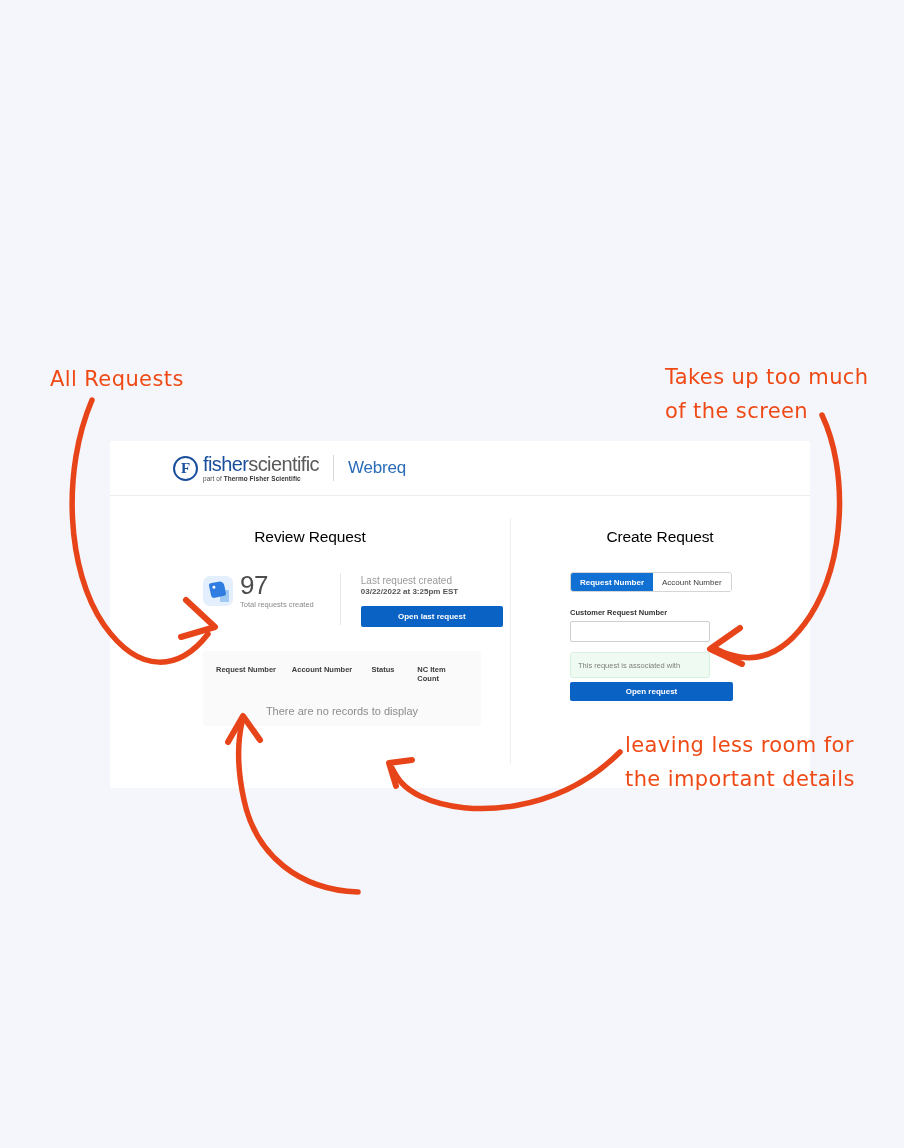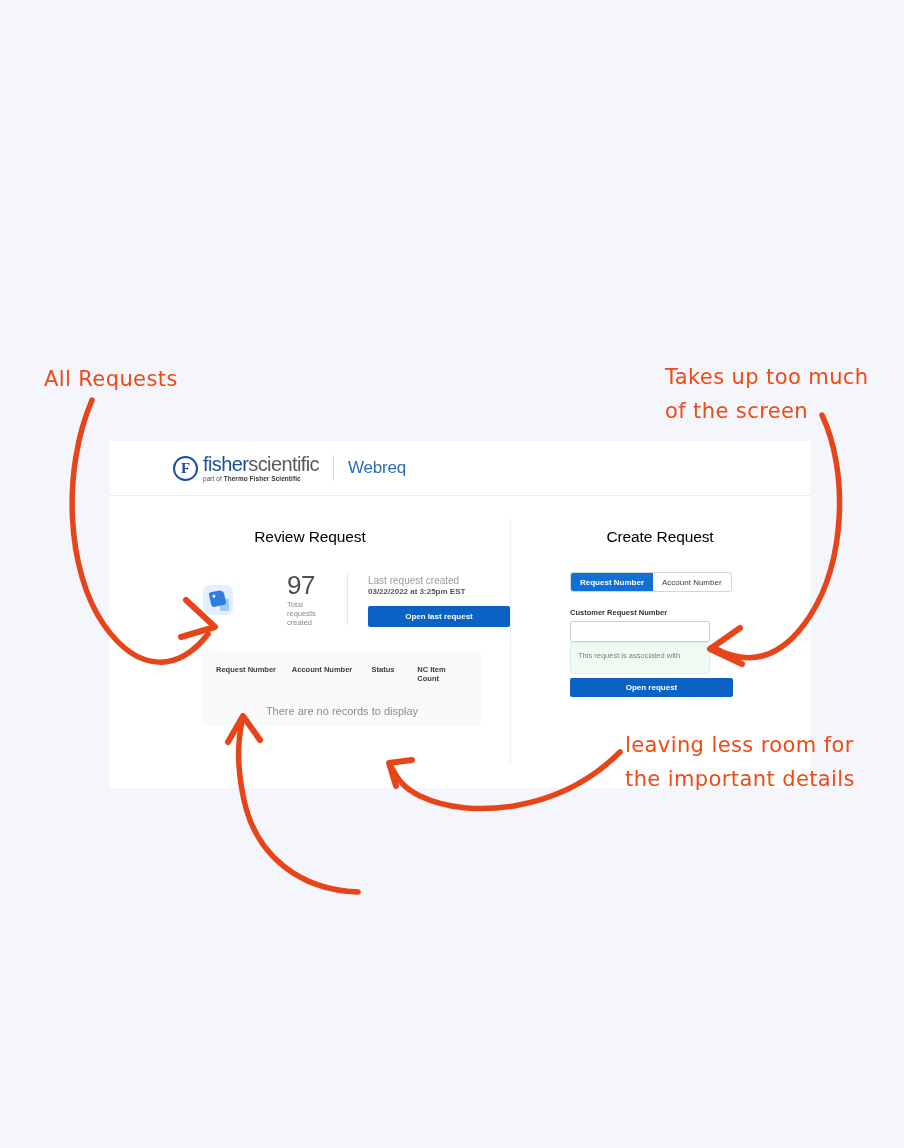--- a/index.html
+++ b/index.html
@@ -50,21 +50,21 @@
 
   .panel-title{
     text-align:center;font-size:15.5px;color:#000000;font-weight:normal;
     margin:0;padding-top:32px;letter-spacing:-0.1px;
   }
 
   
   .stats-row{
     display:flex;align-items:flex-start;margin-top:27px;padding-left:93px;
   }
-  .stat-block{display:flex;align-items:center;gap:47px;}
+  .stat-block{display:flex;align-items:center;}
   .stat-icon{
     width:30px;height:30px;border-radius:7px;background:#e3effc;
     position:relative;flex:none;
   }
   .stat-icon .tag{
     position:absolute;left:7px;top:6px;width:15px;height:15px;
     background:#2f7de1;border-radius:2px 5px 2px 3px;
     transform:rotate(-12deg);
   }
   .stat-icon .tag:after{
@@ -121,40 +121,40 @@
   .field-label{
     font-size:7.5px;font-weight:bold;color:#333;margin-top:16px;
   }
   .field-input{
     display:block;margin-top:4px;width:140px;height:21px;
     border:1px solid #cfcfcf;border-radius:2px;background:#fff;
     box-sizing:border-box;font-size:8px;padding:0 5px;
     font-family:"Liberation Sans",sans-serif;
   }
   .alert-green{
-    width:140px;height:32px;box-sizing:border-box;
+    margin-top:10px;width:140px;height:26px;box-sizing:border-box;
     background:#effbf2;border:1px solid #d8f0de;border-radius:3px;
     font-size:7.5px;color:#7d7d7d;padding:8px 0 0 7px;
   }
   .btn-open{
     display:block;margin-top:4px;width:163px;height:19px;
     background:#0a62c4;color:#fff;border:none;border-radius:2px;
     font-size:8px;font-weight:bold;cursor:pointer;
     font-family:"Liberation Sans",sans-serif;
   }
 
   
   .anno-layer{position:absolute;inset:0;pointer-events:none;}
   .anno-text{
     position:absolute;color:#ef4a16;
     font-family:"DejaVu Sans",sans-serif;
     font-size:21px;line-height:34px;white-space:pre;
     letter-spacing:0.4px;
   }
-  #anno-all-requests{left:44px;top:362px;}
+  #anno-all-requests{left:50px;top:362px;}
   #anno-takes-up{left:665px;top:360px;}
   #anno-leaving{left:625px;top:728px;}
   #anno-only-individual{left:362px;top:874px;}
 </style>
 </head>
 <body>
 
 <div class="stage">
 
   <div class="app-card">

